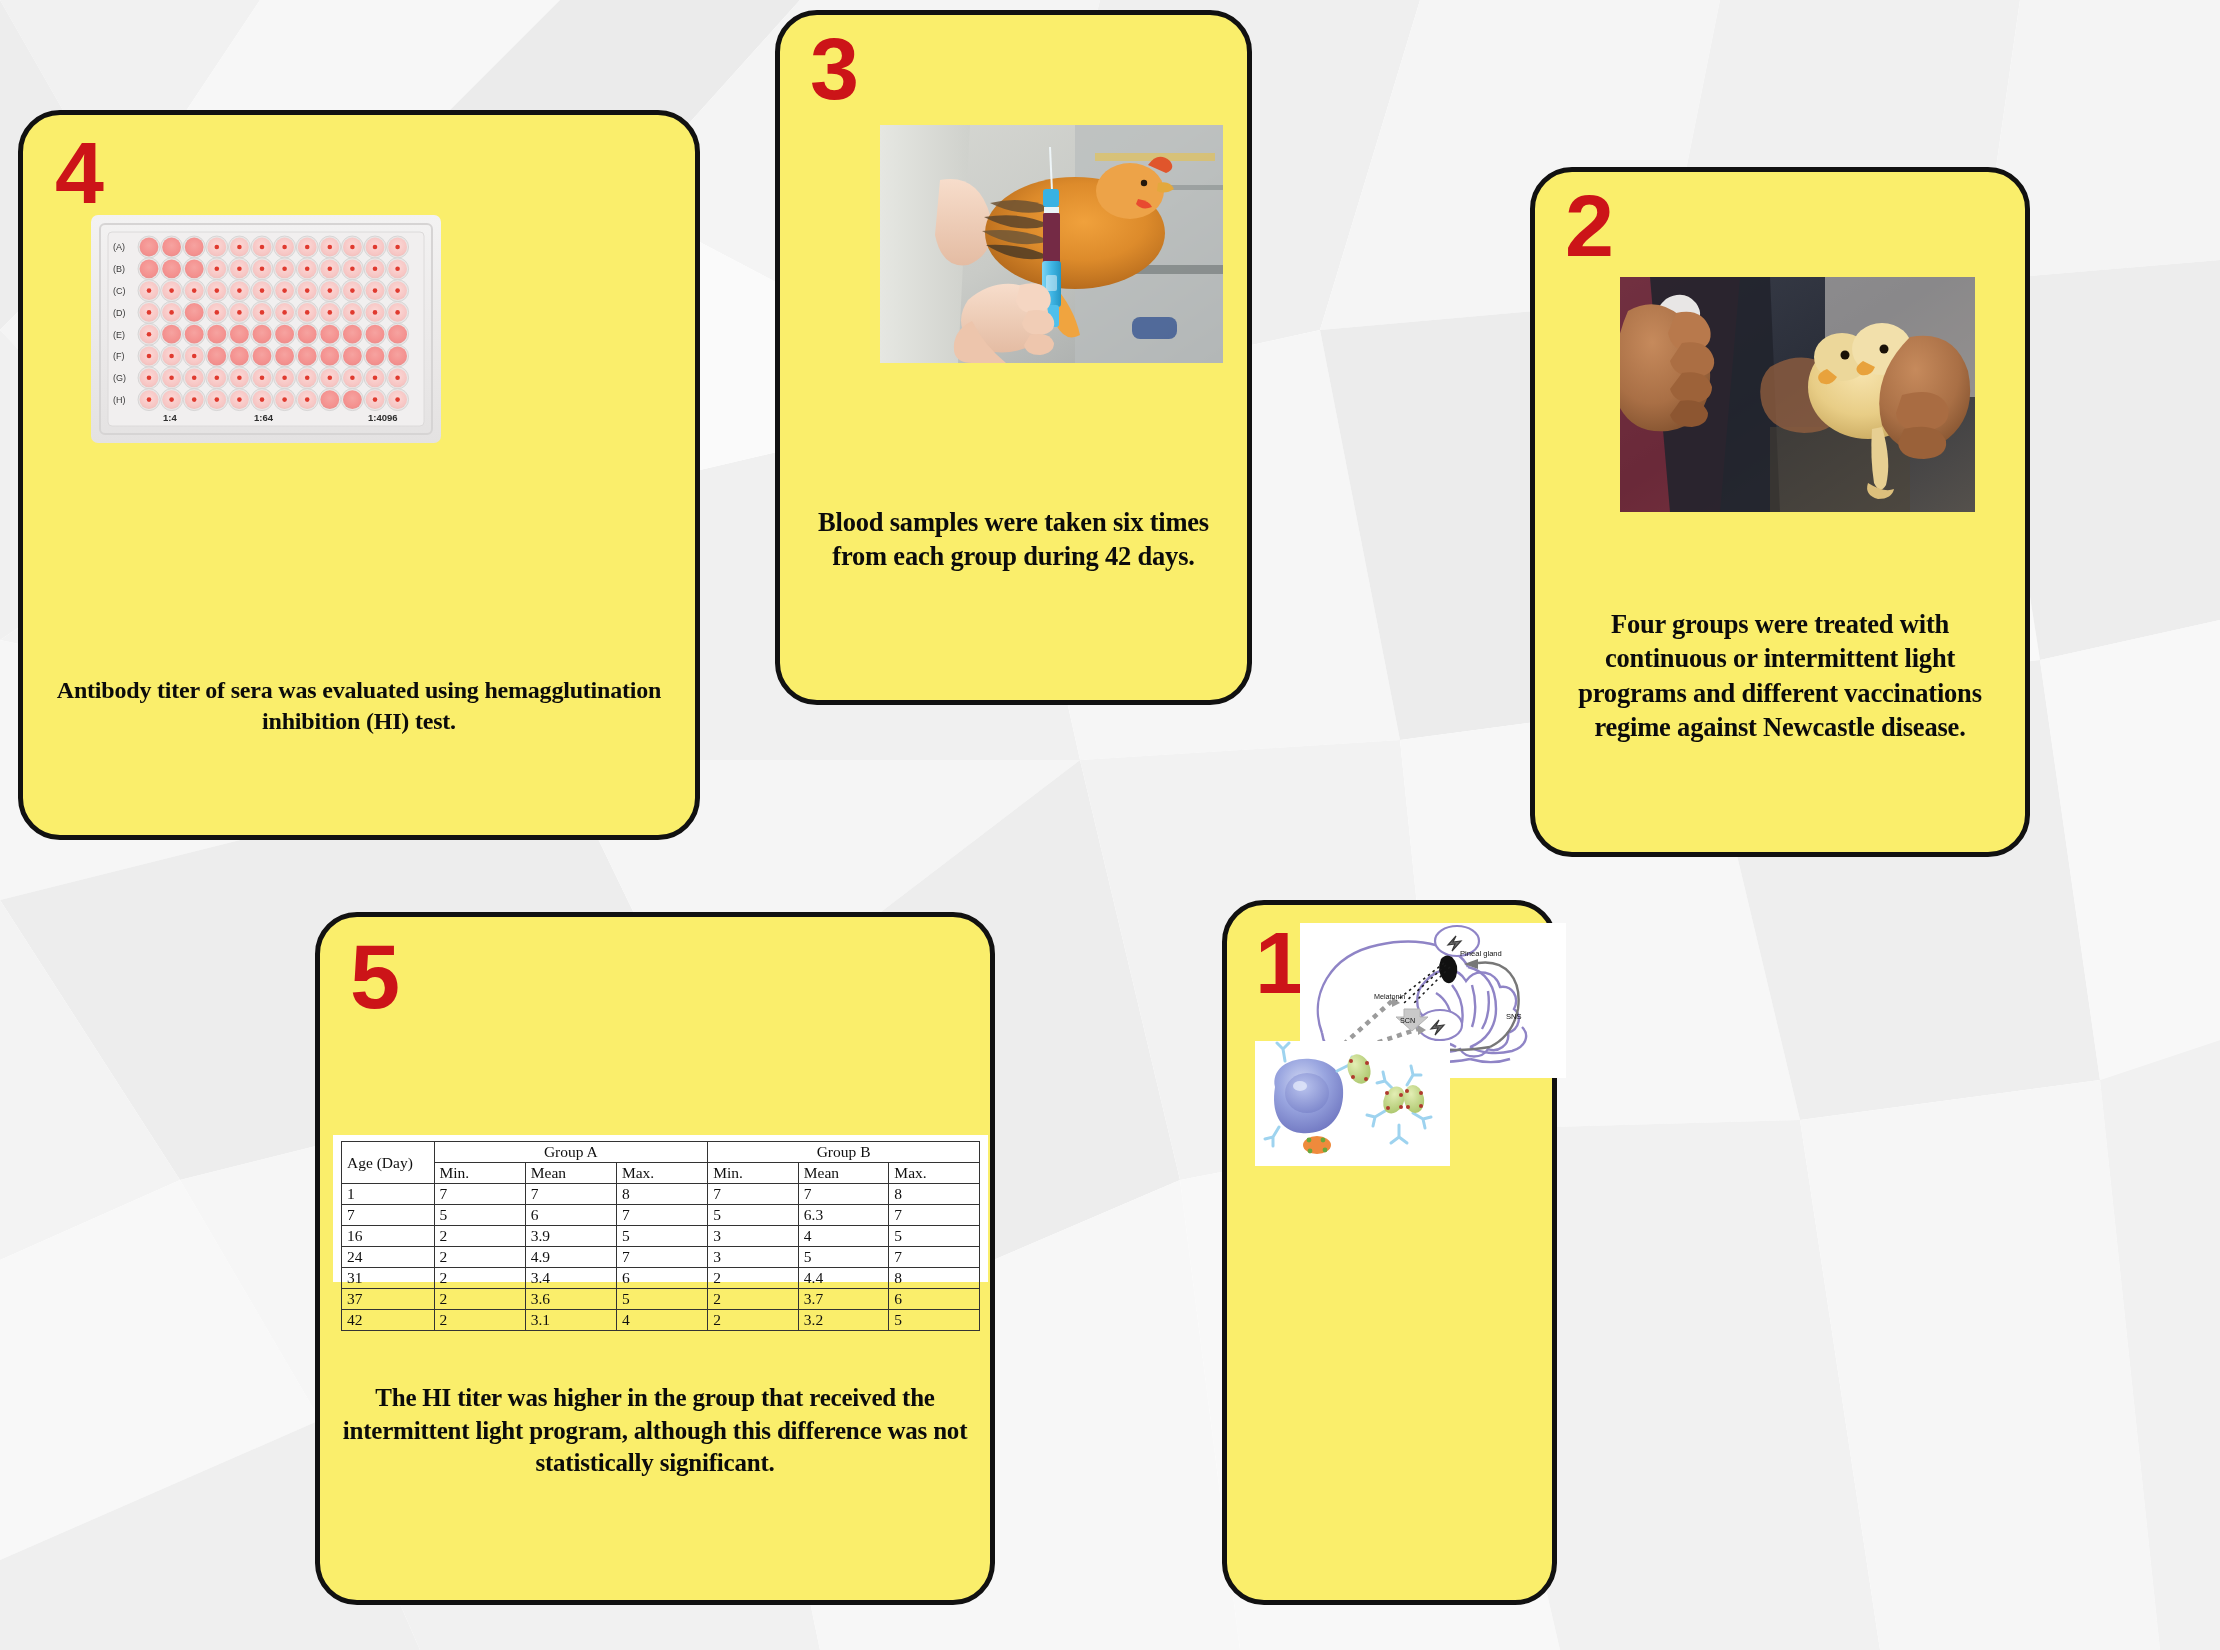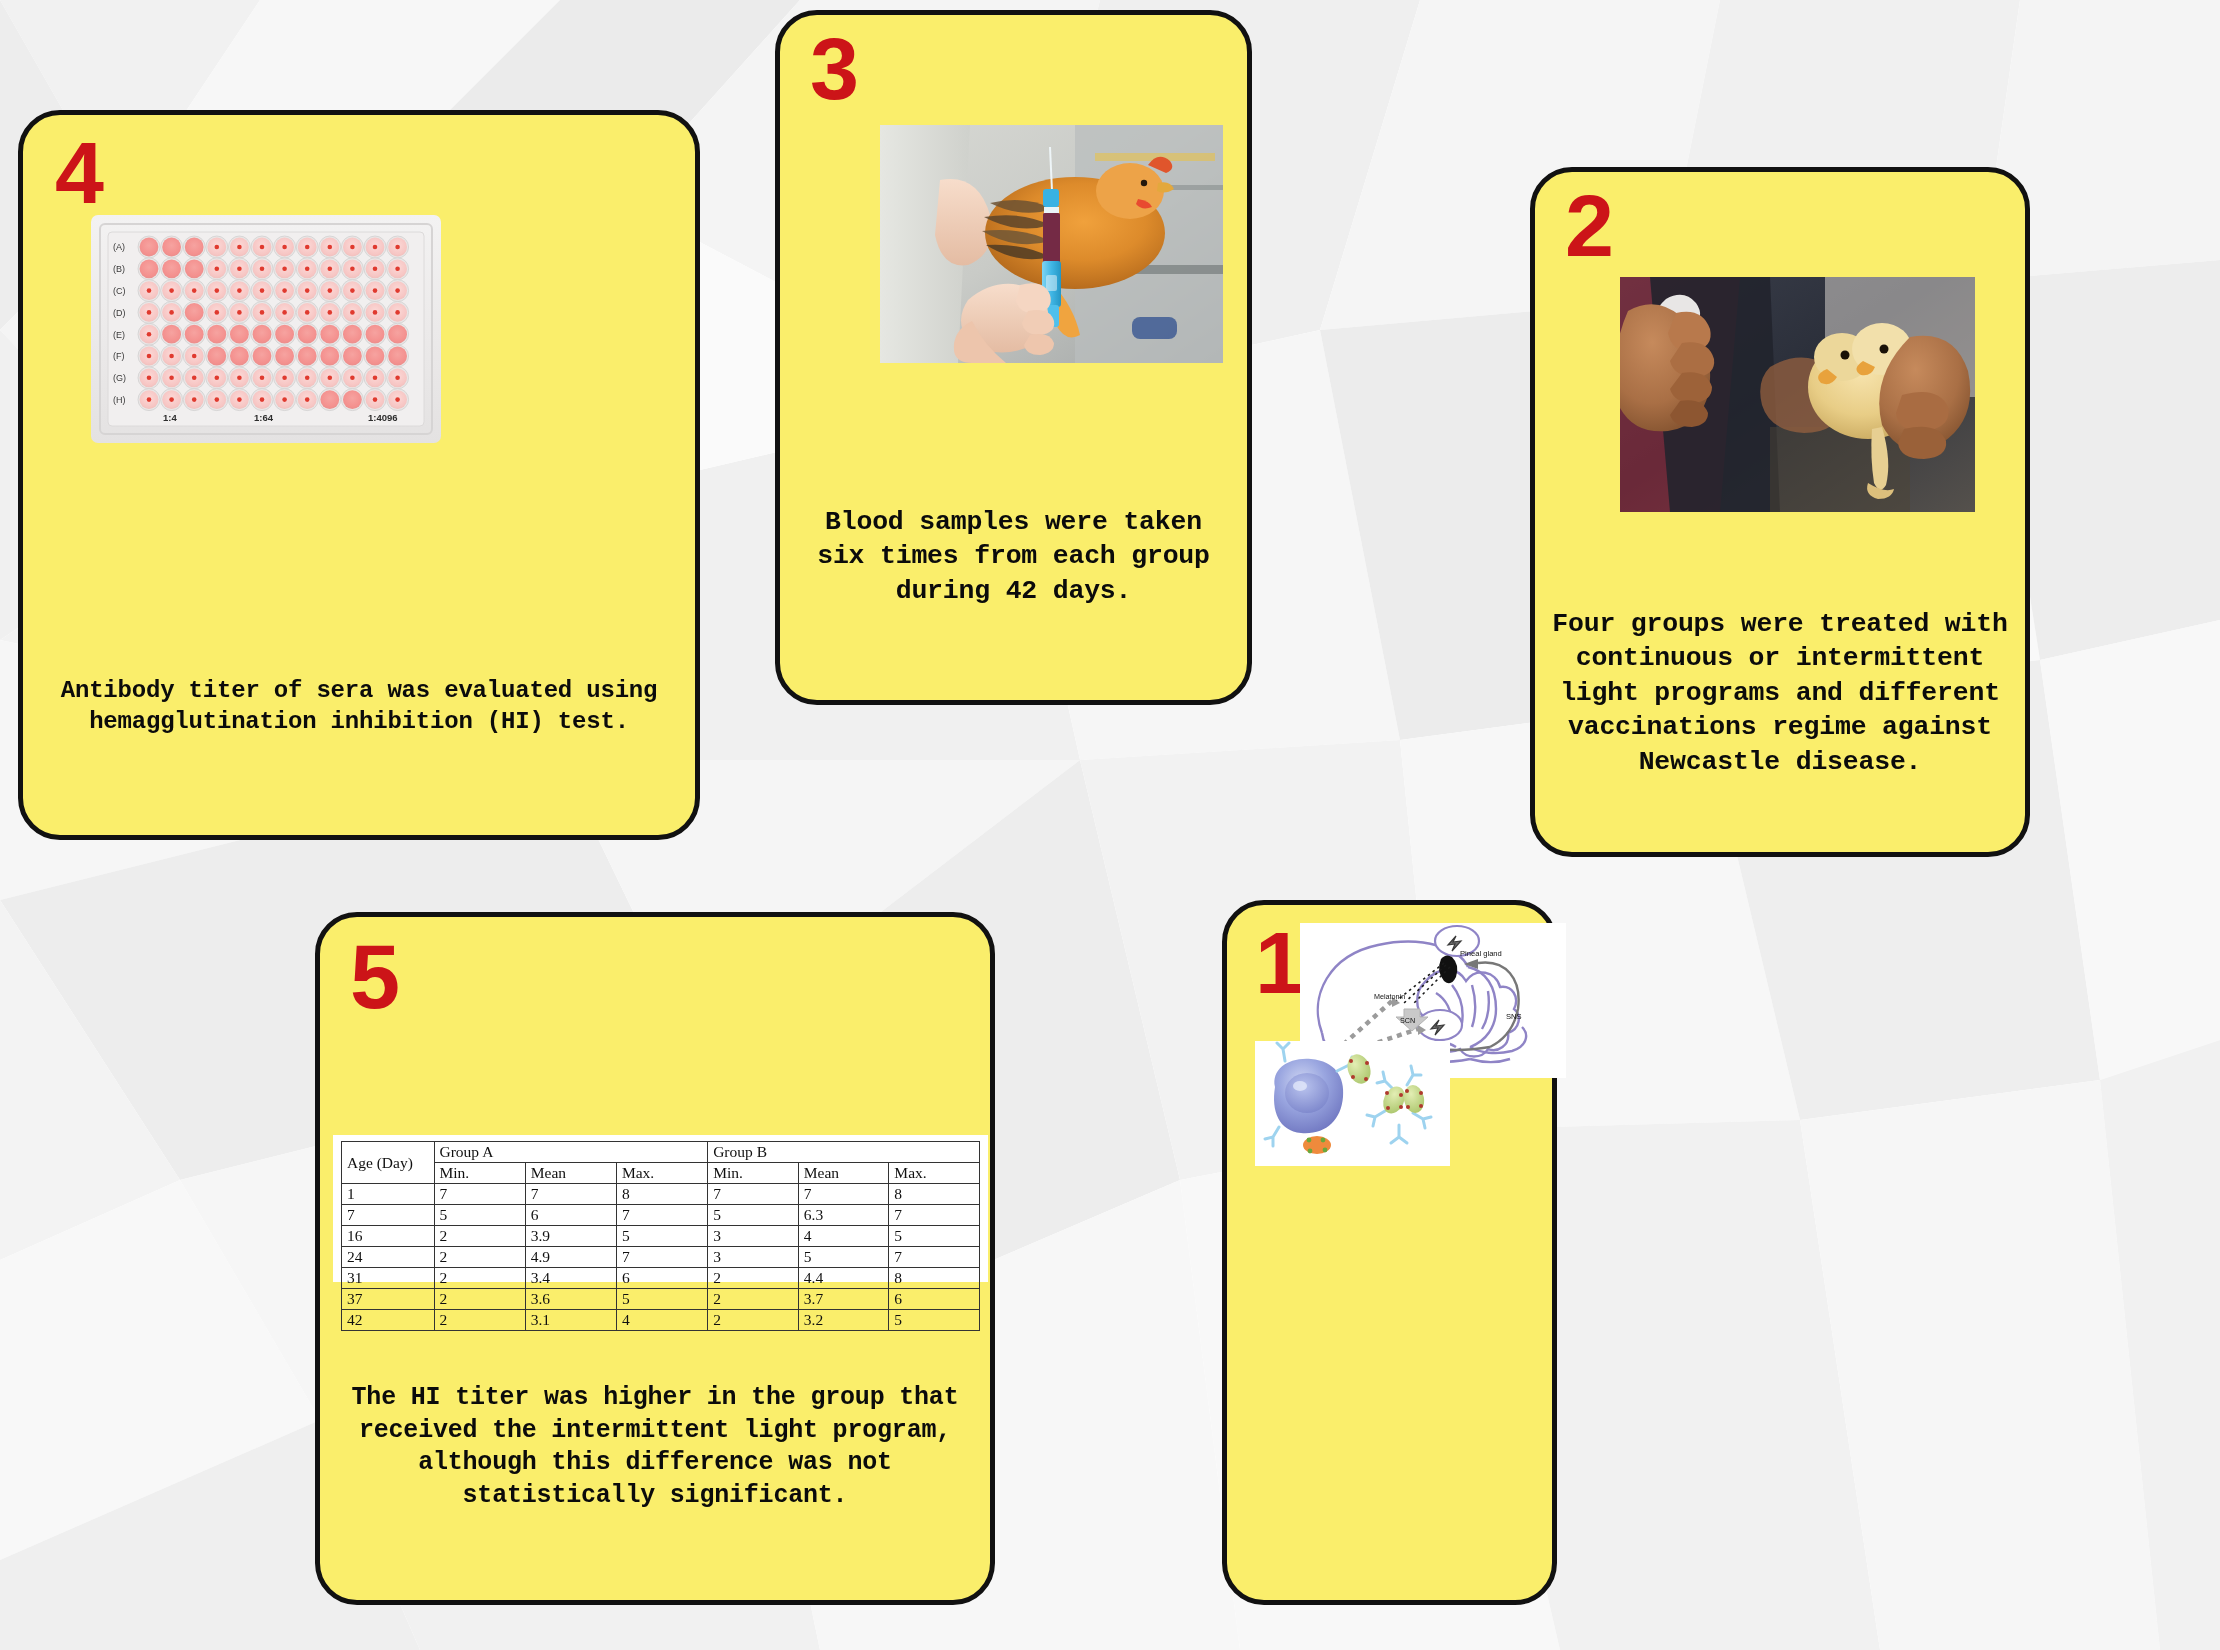--- a/index.html
+++ b/index.html
@@ -22,21 +22,21 @@
     color:#CC1418;
     font-weight:bold;
     line-height:0.9;
     font-family:"Liberation Sans",sans-serif;
   }
   .caption{
     position:absolute;left:0;right:0;
     text-align:center;
     font-weight:bold;
     color:#0b0b0b;
-    font-family:Liberation Mono, monospace;
+    font-family:Liberation Serif, serif;
     line-height:1.30;
     letter-spacing:-0.2px;
   }
   
   #card4{left:18px;top:110px;width:682px;height:730px;}
   #card4 .num{left:32px;top:18px;font-size:88px;}
   .plate-wrap{position:absolute;left:68px;top:100px;width:350px;height:228px;}
   .plate-svg{display:block;}
   #card4 .caption{top:560px;font-size:24px;}
   
@@ -49,21 +49,21 @@
   #card2{left:1530px;top:167px;width:500px;height:690px;}
   #card2 .num{left:30px;top:14px;font-size:88px;}
   #photo2{left:85px;top:105px;width:355px;height:235px;}
   #card2 .caption{top:435px;font-size:26.5px;padding:0 14px;box-sizing:border-box;}
   
   #card5{left:315px;top:912px;width:680px;height:693px;}
   #card5 .num{left:30px;top:20px;font-size:90px;}
   .tablebox{position:absolute;left:13px;top:218px;width:655px;height:147px;background:#ffffff;padding:6px 8px;box-sizing:border-box;}
   table.hi{border-collapse:collapse;width:100%;font-family:"Liberation Serif",serif;font-size:15.5px;color:#101010;table-layout:fixed;}
   table.hi td,table.hi th{border:1px solid #333;padding:1px 5px;font-weight:normal;text-align:left;height:18px;line-height:1;}
-  table.hi th.ctr{text-align:left;margin-left:7px;}
+  table.hi th.ctr{text-align:center;margin-left:7px;}
   #card5 .caption{top:465px;font-size:25px;padding:0 20px;box-sizing:border-box;}
   
   #card1{left:1222px;top:900px;width:335px;height:705px;}
   #card1 .num{left:28px;top:18px;font-size:88px;}
   .brainbox{position:absolute;left:73px;top:18px;width:266px;height:155px;background:#ffffff;}
   .immunebox{position:absolute;left:28px;top:136px;width:195px;height:125px;background:#ffffff;}
   #card1 .caption{top:296px;font-size:24.5px;padding:0 8px;box-sizing:border-box;}
 </style>
 </head>
 <body>

